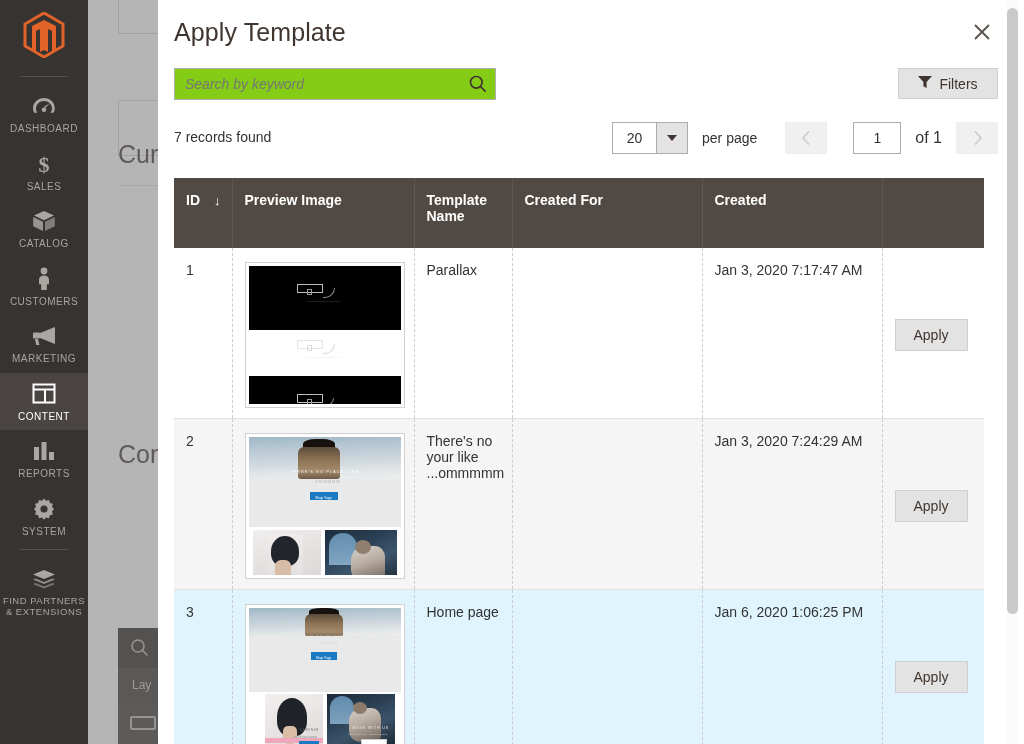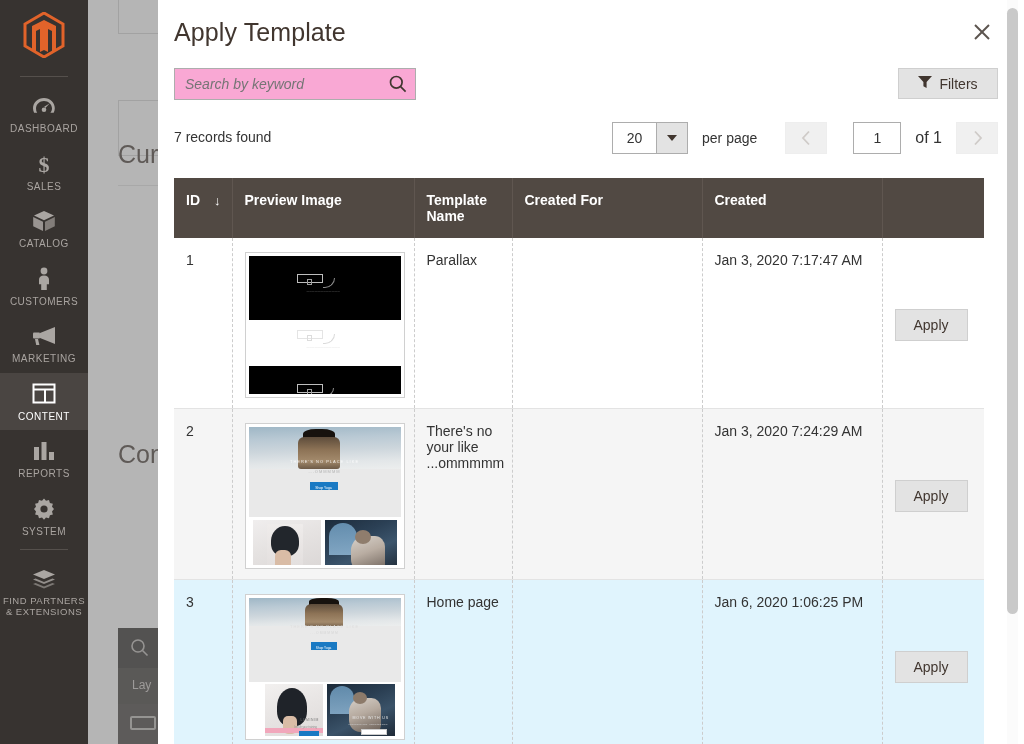--- a/index.html
+++ b/index.html
@@ -83,22 +83,22 @@
   .close-btn {
     position: absolute; right: 25px; top: 15px;
     width: 34px; height: 34px;
     display: flex; align-items: center; justify-content: center;
     cursor: pointer; background: none; border: none;
   }
   .close-btn svg { display: block; }
 
   .search-box {
     position: absolute; left: 16px; top: 68px;
-    width: 242px; height: 32px;
-    border: 1px solid #adadad; background: #f9a8d4;
+    width: 322px; height: 32px;
+    border: 1px solid #adadad; background: #84cc16;
     display: flex; align-items: center;
   }
   .search-box input {
     flex: 1; border: none; outline: none;
     font-size: 14px; font-style: italic; color: #575757;
     padding: 0 8px 0 10px; background: transparent;
     font-family: "Liberation Sans", sans-serif;
   }
   .search-box input::placeholder { color: #757575; font-style: italic; }
   .search-ico { width: 34px; display: flex; align-items: center; justify-content: center; cursor: pointer; }
@@ -153,21 +153,21 @@
   
   .grid {
     position: absolute; left: 16px; top: 178px;
     width: 810px;
     border-collapse: collapse;
     table-layout: fixed;
   }
   .grid th {
     background: #514943; color: #ffffff;
     font-size: 14px; font-weight: 700; text-align: left;
-    padding: 14px 10px 14px 12px;
+    padding: 14px 10px 24px 12px;
     vertical-align: top;
     border-right: 1px solid #5f5650;
     height: 58px;
   }
   .grid th:last-child { border-right: none; }
   .th-id-inner { display: flex; align-items: center; gap: 14px; }
   .sort-arrow { font-size: 13px; }
   .grid td {
     font-size: 14px; color: #333;
     padding: 14px 10px 10px 12px;

